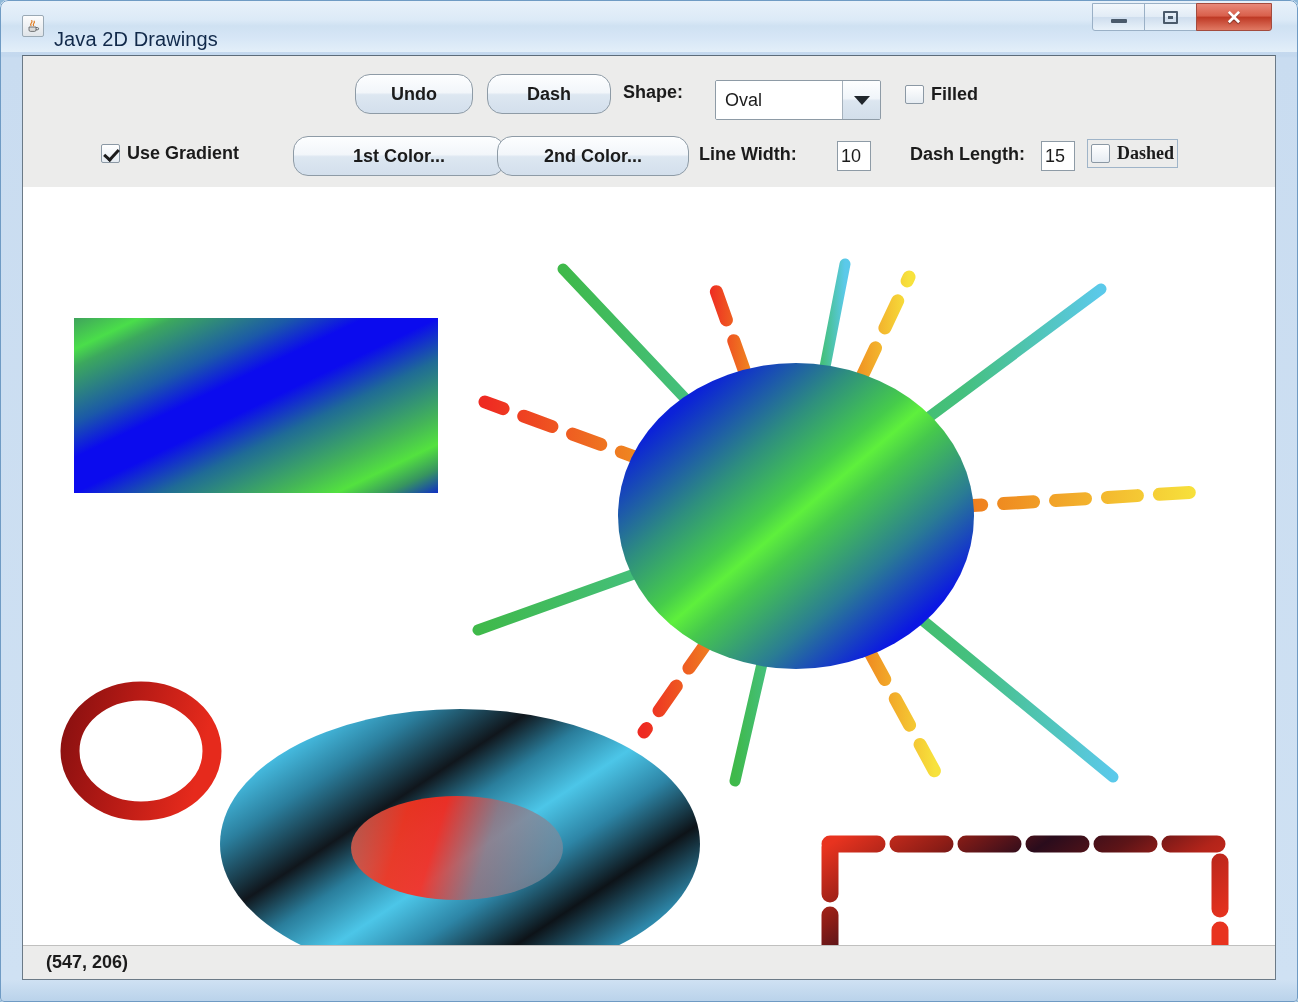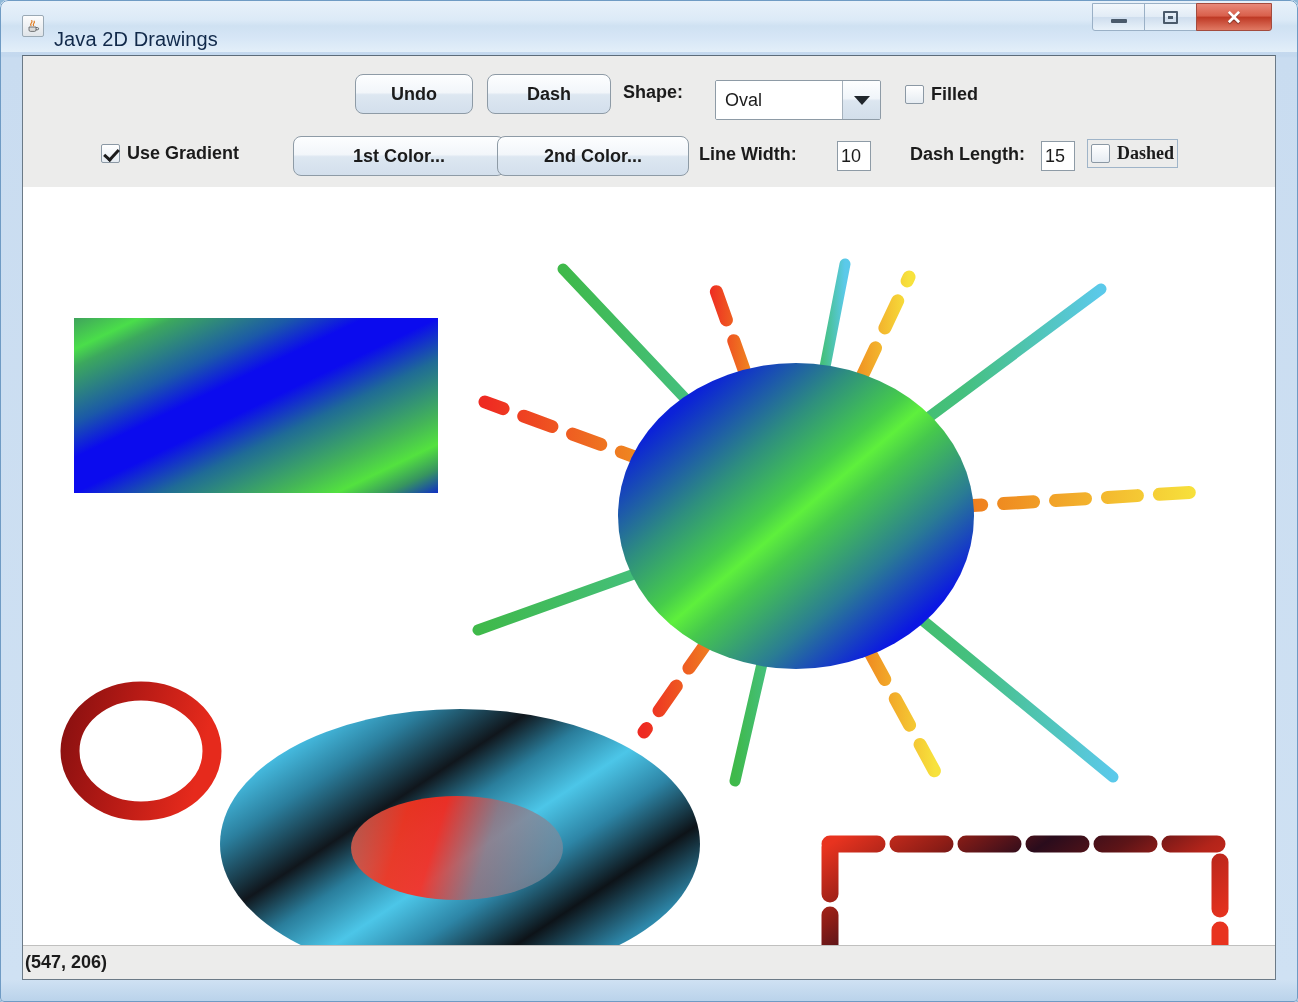--- a/index.html
+++ b/index.html
@@ -104,21 +104,21 @@
     width: 1252px;
     background: #ececeb;
   }
   #toolbar-row1 { top: 0; height: 66px; }
   #toolbar-row2 { top: 66px; height: 65px; }
 
   .swing-btn {
     position: absolute;
     height: 40px;
     border: 1px solid #8e9ba6;
-    border-radius: 8px;
+    border-radius: 15px;
     background: linear-gradient(to bottom, #fdfeff 0%, #f2f6fa 46%, #dde7f1 52%, #d3dfec 100%);
     color: #1b1b1b;
     font-size: 18px;
     font-weight: bold;
     display: flex; align-items: center; justify-content: center;
     cursor: default;
     white-space: nowrap;
   }
 
   .tb-label {
@@ -209,21 +209,21 @@
     position: absolute;
     left: 0; top: 889px;
     width: 1252px; height: 34px;
     background: #ececeb;
     border-top: 1px solid #c0c0bf;
     display: flex; align-items: center;
   }
   #status-text {
     font-size: 18px; font-weight: bold;
     color: #1b1b1b;
-    padding-left: 2px;
+    padding-left: 23px;
     white-space: nowrap;
   }
 </style>
 </head>
 <body>
 
 <div id="window-frame">
 
   <div id="titlebar">
     <div id="title-icon">

